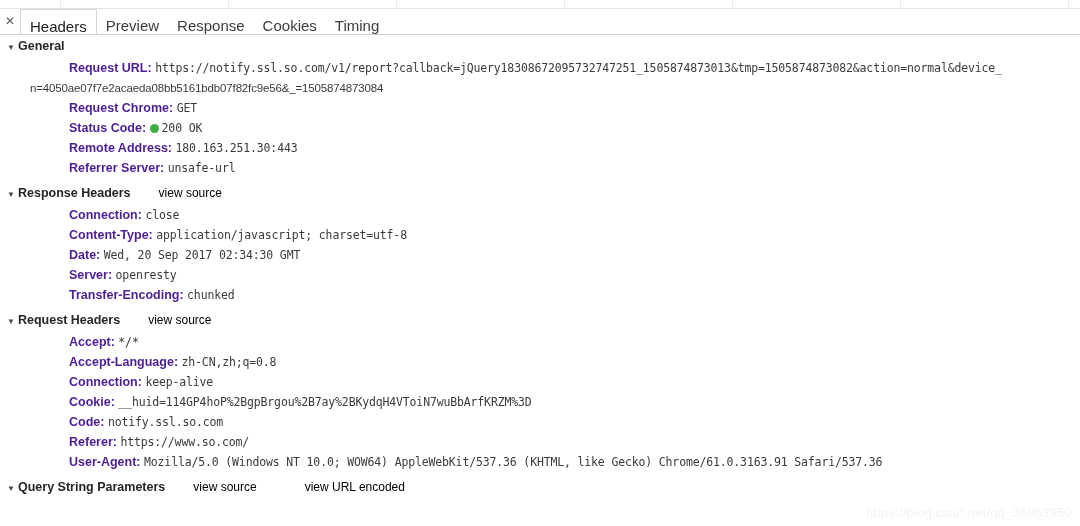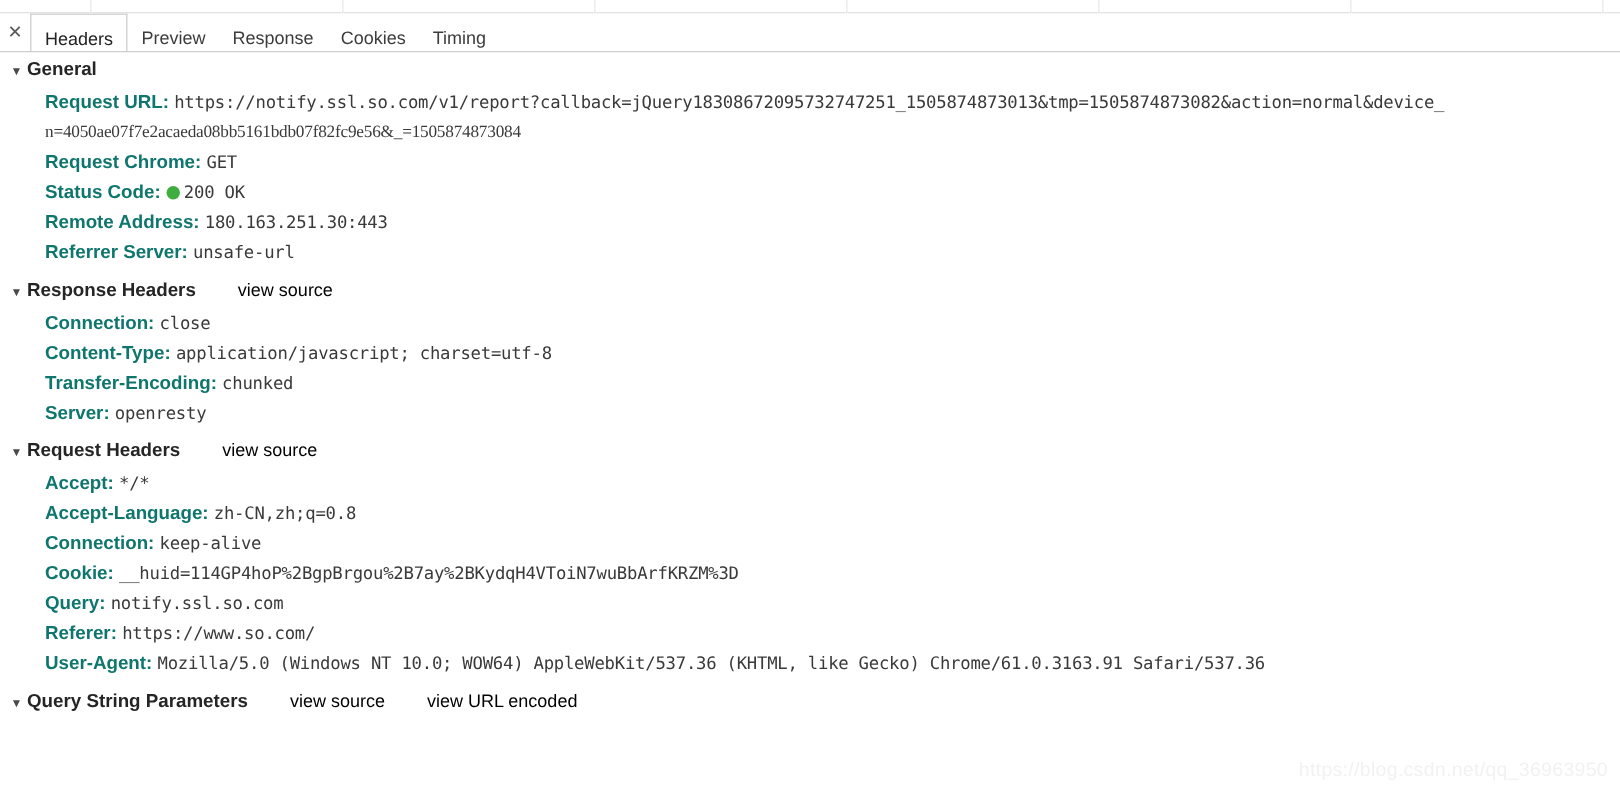--- a/index.html
+++ b/index.html
@@ -53,21 +53,21 @@
     font-size: 12px;
     color: #5a5a5a;
     line-height: 25px;
     cursor: pointer;
     font-family: "Liberation Sans", sans-serif;
   }
   #tabbar .tab {
     height: 25px;
     line-height: 25px;
     padding: 4px 9px;
-    font-size: 12px;
+    font-size: 15px;
     color: #3c3c3c;
     cursor: pointer;
     box-sizing: border-box;
     white-space: nowrap;
   }
   #tabbar .tab.active {
     background: #ffffff;
     border-left: 1px solid #d4d4d4;
     border-right: 1px solid #d4d4d4;
     border-top: 1px solid #d4d4d4;
@@ -105,48 +105,49 @@
   }
   .section-header .sect-title { white-space: nowrap; }
   .section-header .view-link {
     font-weight: normal;
     color: #000000;
     margin-left: 28px;
     font-size: 12px;
     cursor: pointer;
     white-space: nowrap;
   }
-  .section-header .view-link.second { margin-left: 28px; }
+  .section-header .view-link.second { margin-left: 48px; }
 
   .rows { padding: 0 0 4px 0; }
 
   .row {
     padding: 0 0 0 30px;
     line-height: 20px;
     font-size: 12.5px;
     white-space: nowrap;
     overflow: hidden;
   }
   .row .k {
     font-weight: bold;
-    color: #0f766e;
+    color: #4c1d95;
     font-family: "Liberation Sans", sans-serif;
     font-size: 12.5px;
+    margin-left: 39px;
   }
   .row .v {
     color: #3a3a3a;
     font-family: "DejaVu Sans Mono", monospace;
     font-size: 11.5px;
     letter-spacing: -0.15px;
     margin-top: 25px;
   }
   .row.cont {
     padding-left: 30px;
     color: #3a3a3a;
-    font-family: Liberation Serif, serif;
+    font-family: Liberation Sans, sans-serif;
     font-size: 11.5px;
     letter-spacing: -0.15px;
   }
 
   .status-dot {
     display: inline-block;
     width: 9px;
     height: 9px;
     border-radius: 50%;
     background: #3fae3f;
@@ -209,36 +210,37 @@
       </div>
       <div class="section">
         <div class="section-header">
           <span class="tri">▼</span>
           <span class="sect-title">Response Headers</span>
           <span class="view-link">view source</span>
         </div>
         <div class="rows">
           <div class="row"><span class="k">Connection:</span> <span class="v">close</span></div>
           <div class="row"><span class="k">Content-Type:</span> <span class="v">application/javascript; charset=utf-8</span></div>
+          <div class="row"><span class="k">Date:</span> <span class="v">Wed, 20 Sep 2017 02:34:30 GMT</span></div>
+          <div class="row"><span class="k">Server:</span> <span class="v">openresty</span></div>
           <div class="row"><span class="k">Transfer-Encoding:</span> <span class="v">chunked</span></div>
-          <div class="row"><span class="k">Server:</span> <span class="v">openresty</span></div>
         </div>
       </div>
       <div class="section">
         <div class="section-header">
           <span class="tri">▼</span>
           <span class="sect-title">Request Headers</span>
           <span class="view-link">view source</span>
         </div>
         <div class="rows">
           <div class="row"><span class="k">Accept:</span> <span class="v">*/*</span></div>
           <div class="row"><span class="k">Accept-Language:</span> <span class="v">zh-CN,zh;q=0.8</span></div>
           <div class="row"><span class="k">Connection:</span> <span class="v">keep-alive</span></div>
           <div class="row"><span class="k">Cookie:</span> <span class="v">__huid=114GP4hoP%2BgpBrgou%2B7ay%2BKydqH4VToiN7wuBbArfKRZM%3D</span></div>
-          <div class="row"><span class="k">Query:</span> <span class="v">notify.ssl.so.com</span></div>
+          <div class="row"><span class="k">Code:</span> <span class="v">notify.ssl.so.com</span></div>
           <div class="row"><span class="k">Referer:</span> <span class="v">https://www.so.com/</span></div>
           <div class="row"><span class="k">User-Agent:</span> <span class="v">Mozilla/5.0 (Windows NT 10.0; WOW64) AppleWebKit/537.36 (KHTML, like Gecko) Chrome/61.0.3163.91 Safari/537.36</span></div>
         </div>
       </div>
       <div class="section">
         <div class="section-header">
           <span class="tri">▼</span>
           <span class="sect-title">Query String Parameters</span>
           <span class="view-link">view source</span>
           <span class="view-link second">view URL encoded</span>

